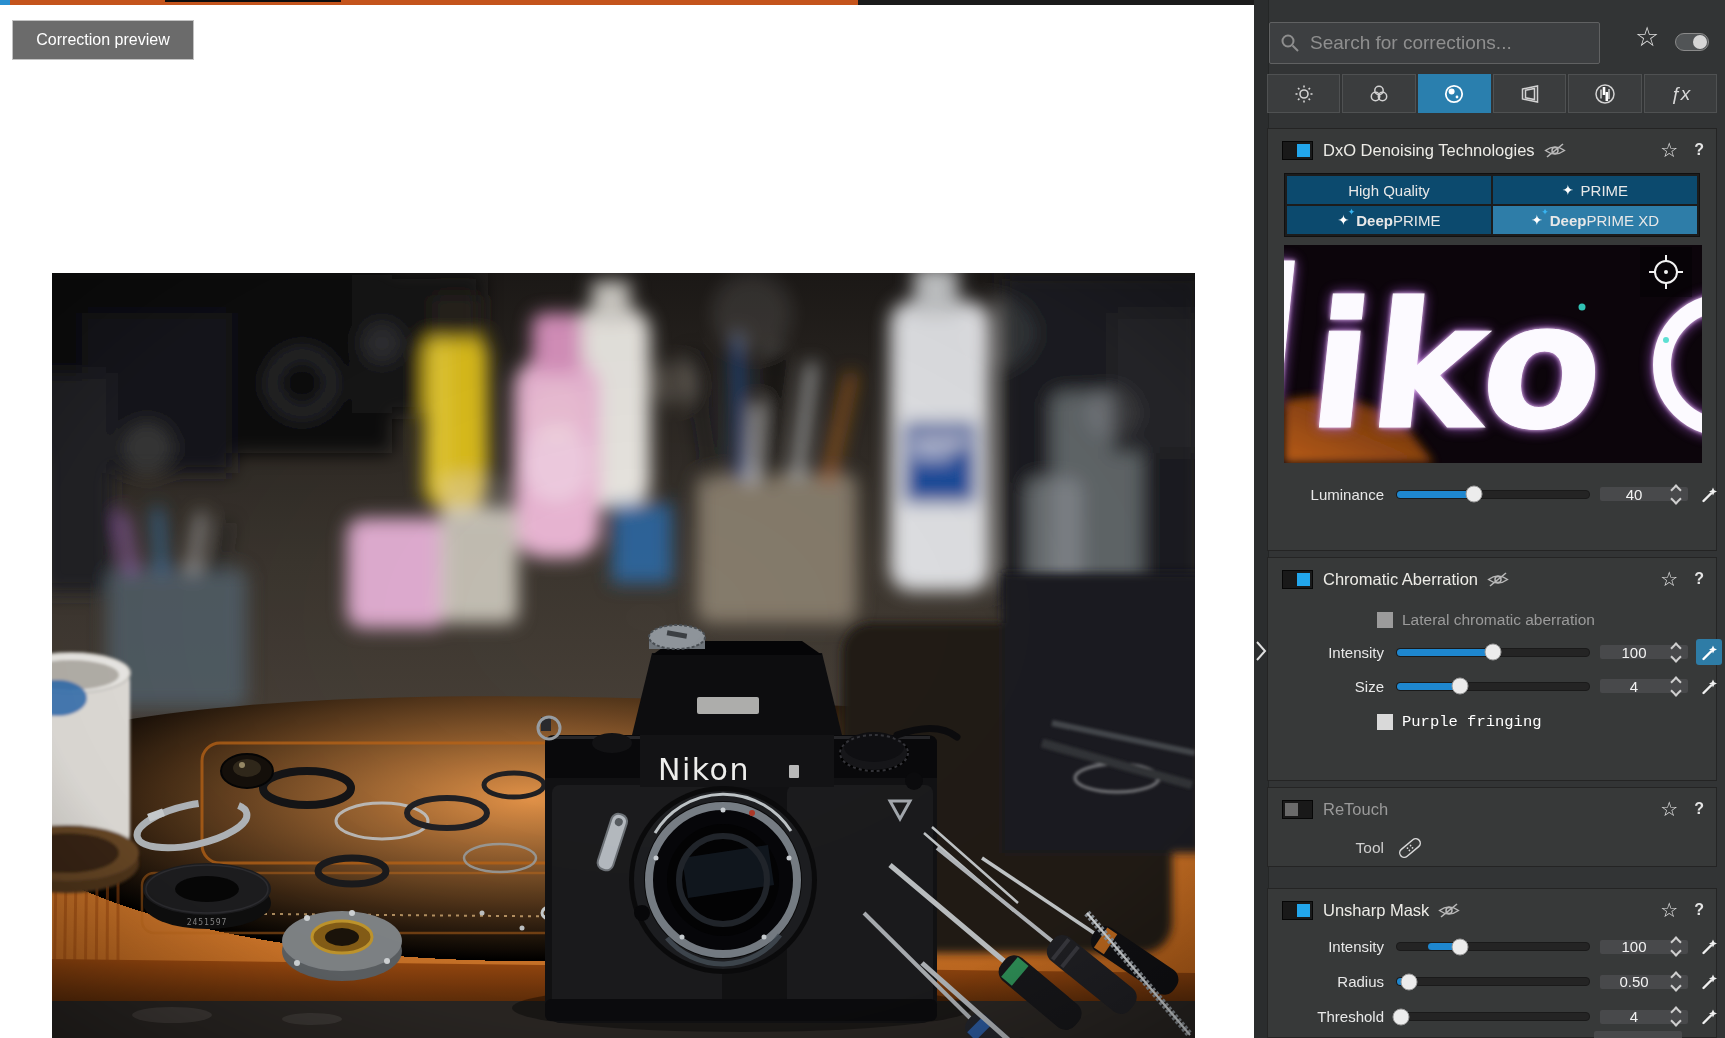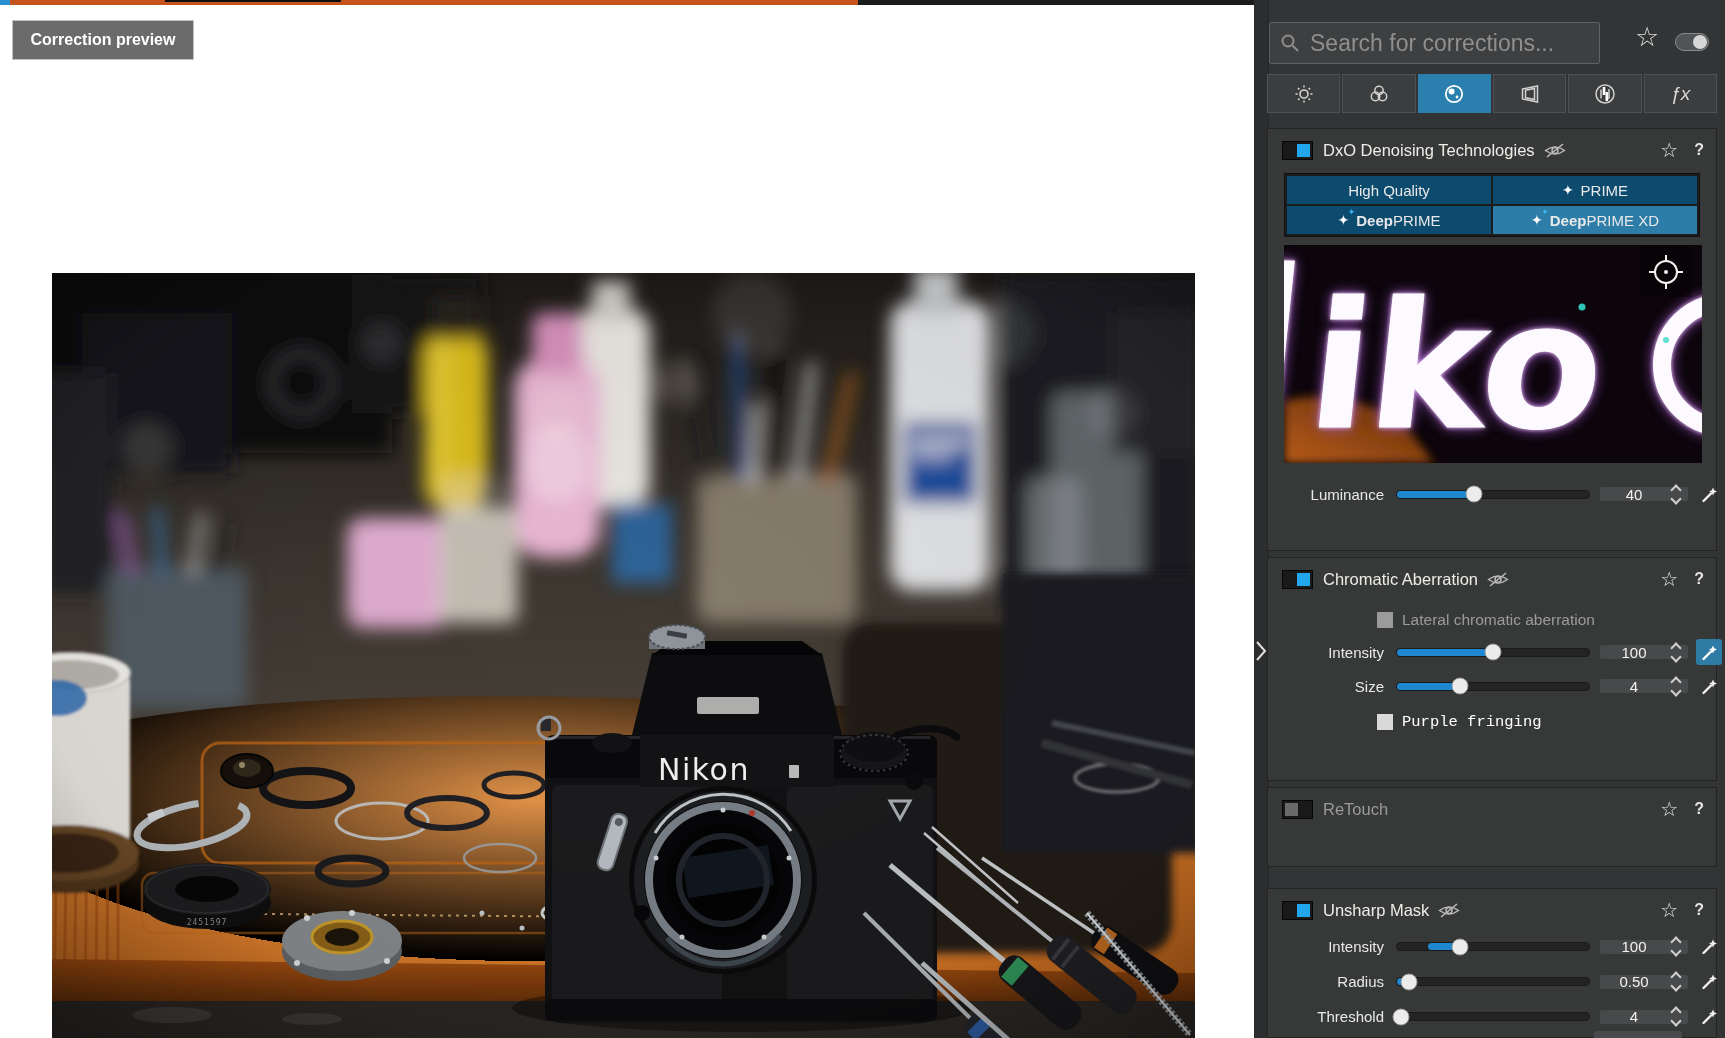--- a/index.html
+++ b/index.html
@@ -9,34 +9,34 @@
   
   .strip{position:absolute;top:0;height:5px;}
   .strip.orange{left:0;width:858px;background:#c4541c;}
   .strip.darkseg{left:858px;width:396px;background:#1b1b1b;}
   .strip.bluechip{left:0;width:10px;background:#2a8fd0;}
   .strip.hairline{left:165px;width:176px;height:2px;background:#0d0d0d;}
 
   
   .corr-btn{position:absolute;left:12px;top:20px;width:182px;height:40px;background:#6b6b6b;
             border:1px solid #c2c2c2;color:#ffffff;font-size:16px;display:flex;align-items:center;
-            justify-content:center;box-sizing:border-box;font-weight:bold;}
+            justify-content:center;box-sizing:border-box;}
 
   
   .photo{position:absolute;left:52px;top:273px;width:1143px;height:765px;background:#241f1c;overflow:hidden;}
   .photo svg{display:block;}
 
   
   .panel{position:absolute;left:1254px;top:0;width:471px;height:1038px;background:#323435;overflow:hidden;}
   .panel .gutter{position:absolute;left:0;top:0;width:14px;height:1038px;background:#2b2d2e;border-right:1px solid #242626;}
   .panel-chevron{position:absolute;left:1px;top:640px;width:12px;height:22px;cursor:pointer;}
 
   .search-wrap{position:absolute;left:15px;top:22px;width:331px;height:42px;}
   .search-wrap input{width:100%;height:100%;box-sizing:border-box;background:#3d3f41;border:1px solid #606162;
-      border-radius:2px;color:#d8d8d8;font-size:23px;padding:0 10px 0 40px;outline:none;font-family:"Liberation Sans",sans-serif;}
+      border-radius:2px;color:#d8d8d8;font-size:19px;padding:0 10px 0 40px;outline:none;font-family:"Liberation Sans",sans-serif;}
   .search-wrap input::placeholder{color:#8f8f8f;}
   .search-mag{position:absolute;left:11px;top:11px;pointer-events:none;}
 
   .top-star{position:absolute;left:378px;top:20px;width:30px;height:34px;color:#dedede;font-size:27px;
             line-height:34px;text-align:center;cursor:pointer;}
   .top-toggle{position:absolute;left:421px;top:33px;width:34px;height:18px;border-radius:9px;background:#515456;
             border:1px solid #8a8a8a;box-sizing:border-box;cursor:pointer;}
   .top-toggle .knob{position:absolute;right:1px;top:1px;width:14px;height:14px;border-radius:50%;background:#d6d6d6;}
 
   .tabs{position:absolute;left:13px;top:74px;width:450px;height:39px;display:flex;gap:2px;}
@@ -625,20 +625,34 @@
     <div class="section s3">
       <div class="sec-head">
         <div class="tgl off">
             <div class="knob"></div>
           </div>
         <span class="sec-title dim">ReTouch</span>
         <span class="sec-spacer"></span>
         <span class="sec-star">☆</span>
         <span class="sec-help">?</span>
       </div>
+      <div class="tool-row">
+        <span class="tool-lbl">Tool</span>
+        <span class="tool-ico">
+          <svg width="28" height="24" viewBox="0 0 28 24">
+            <g transform="rotate(-40 14 12)">
+              <rect x="2" y="7.5" width="24" height="9" rx="4.5" fill="none" stroke="#d8d8d8" stroke-width="1.5"></rect>
+              <circle cx="12" cy="10.5" r="0.9" fill="#d8d8d8"></circle>
+                <circle cx="16" cy="10.5" r="0.9" fill="#d8d8d8"></circle>
+              <circle cx="12" cy="13.5" r="0.9" fill="#d8d8d8"></circle>
+                <circle cx="16" cy="13.5" r="0.9" fill="#d8d8d8"></circle>
+            </g>
+          </svg>
+        </span>
+      </div>
     </div>
 
     <div class="section s4">
       <div class="sec-head">
         <div class="tgl on">
             <div class="knob"></div>
           </div>
         <span class="sec-title">Unsharp Mask</span>
         <span class="sec-eye">
           <svg width="24" height="17" viewBox="0 0 24 17">

